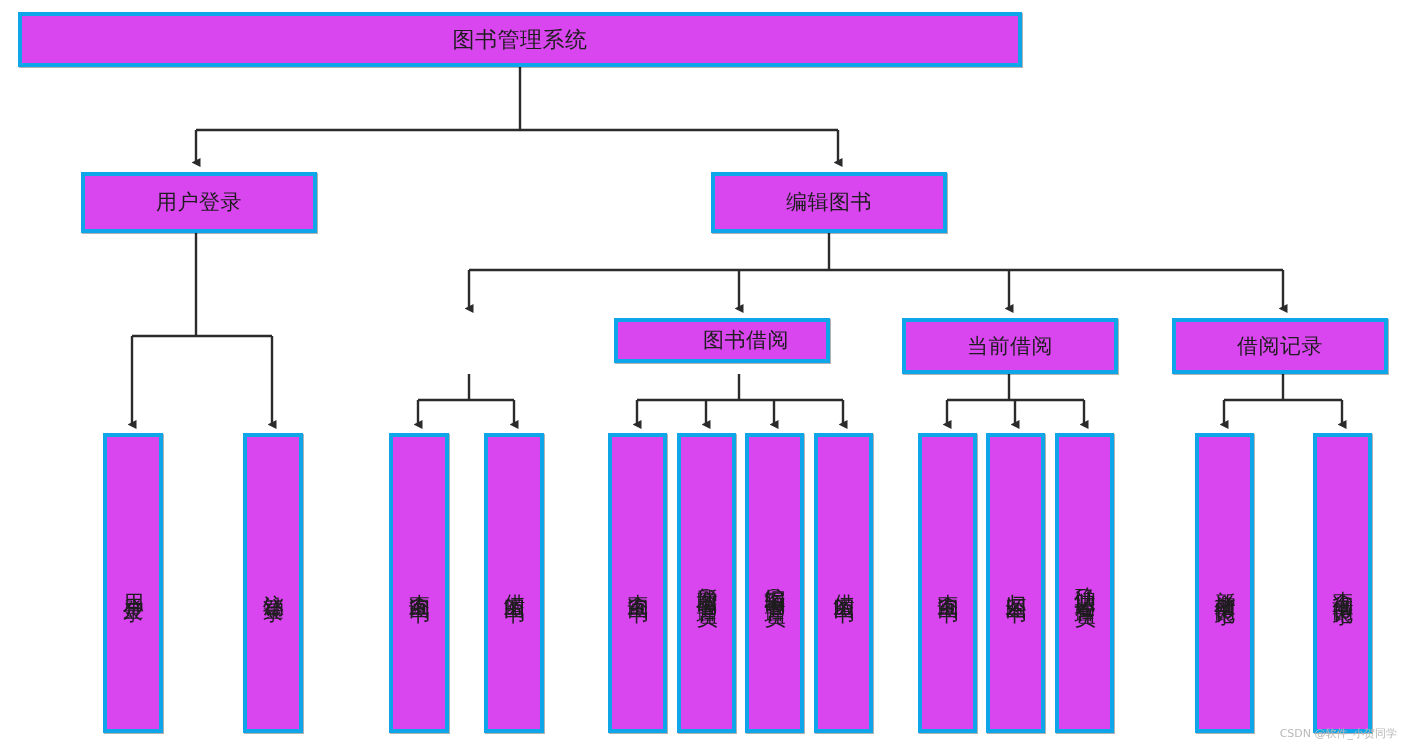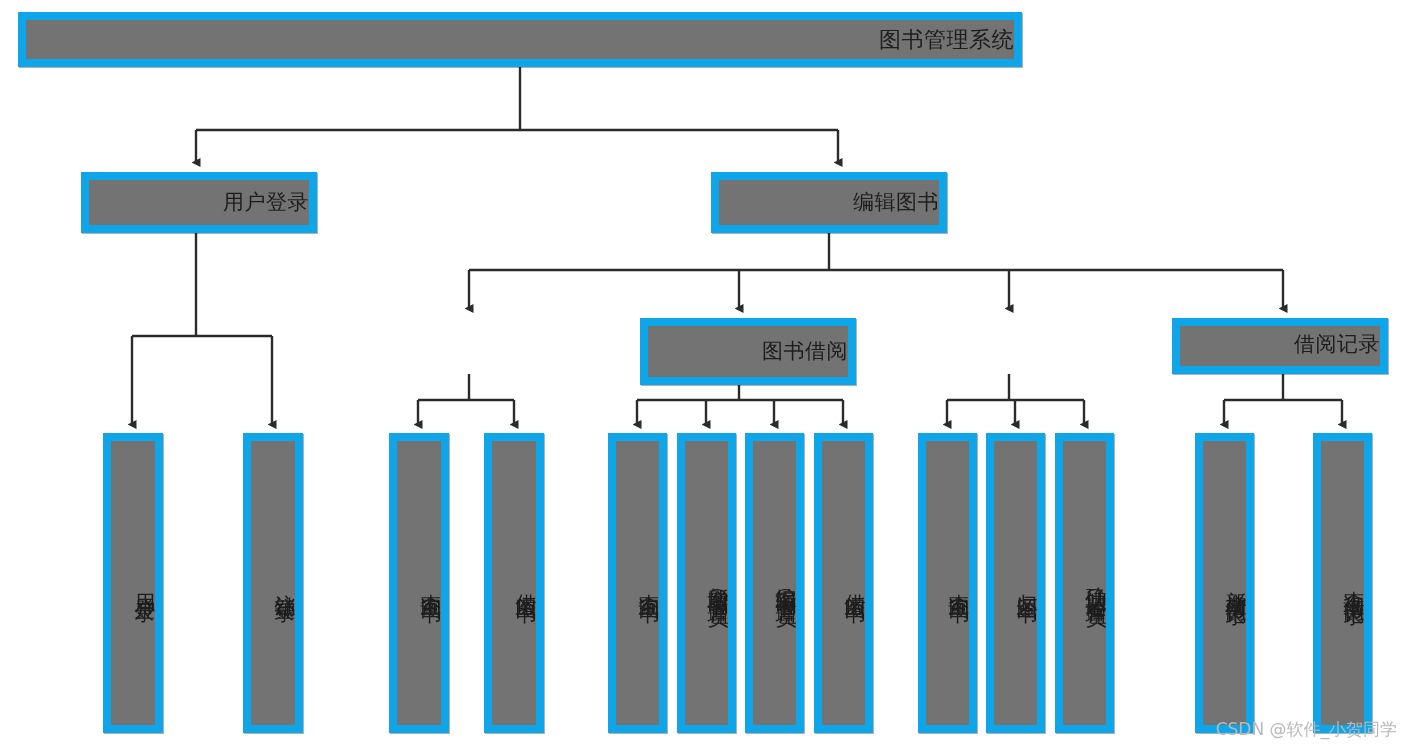--- a/index.html
+++ b/index.html
@@ -26,26 +26,26 @@
     position: absolute;
     left: 0;
     top: 0;
     width: 1405px;
     height: 747px;
     pointer-events: none;
   }
   .node {
     position: absolute;
     box-sizing: border-box;
-    background: #737373;
-    border: 8px solid #0ea5e9;
+    background: #d946ef;
+    border: 4px solid #0ea5e9;
     box-shadow: 1px 1px 0 rgba(0,0,0,0.30);
     display: flex;
     align-items: center;
-    justify-content: flex-end;
+    justify-content: center;
     overflow: hidden;
   }
   .node-label {
     font-size: 21px;
     line-height: 1.15;
     letter-spacing: 0.5px;
     color: #1d1d1d;
     white-space: nowrap;
     text-align: center;
   }
@@ -54,21 +54,21 @@
     text-orientation: upright;
     letter-spacing: 3px;
     line-height: 1.0;
     font-size: 21px;
   }
   .node.root .node-label { font-size: 22px; }
   .watermark {
     position: absolute;
     right: 8px;
     bottom: 6px;
-    font-size: 17px;
+    font-size: 11px;
     color: #b9b9b9;
     white-space: nowrap;
     user-select: none;
   }
 </style>
 </head>
 <body>
 
 <div id="diagram-canvas">
 
@@ -126,24 +126,27 @@
     <span class="node-label">图书管理系统</span>
   </div>
 
   <div class="node" style="left:81px; top:172px; width:236px; height:61px;">
     <span class="node-label">用户登录</span>
   </div>
   <div class="node" style="left:711px; top:172px; width:236px; height:61px;">
     <span class="node-label">编辑图书</span>
   </div>
 
-  <div class="node" style="left:640px; top:318px; width:216px; height:67px;padding-left:48px;">
+  <div class="node" style="left:614px; top:318px; width:216px; height:45px;padding-left:48px;">
     <span class="node-label">图书借阅</span>
   </div>
-  <div class="node" style="left:1172px; top:318px; width:216px; height:56px;font-family:Liberation Mono, monospace;">
+  <div class="node" style="left:902px; top:318px; width:216px; height:56px;">
+    <span class="node-label">当前借阅</span>
+  </div>
+  <div class="node" style="left:1172px; top:318px; width:216px; height:56px;">
     <span class="node-label">借阅记录</span>
   </div>
 
   <div class="node vertical" style="left:103px; top:433px; width:60px; height:300px;">
     <span class="node-label">用户登录</span>
   </div>
   <div class="node vertical" style="left:243px; top:433px; width:60px; height:300px;">
     <span class="node-label">注销登录</span>
   </div>
 

